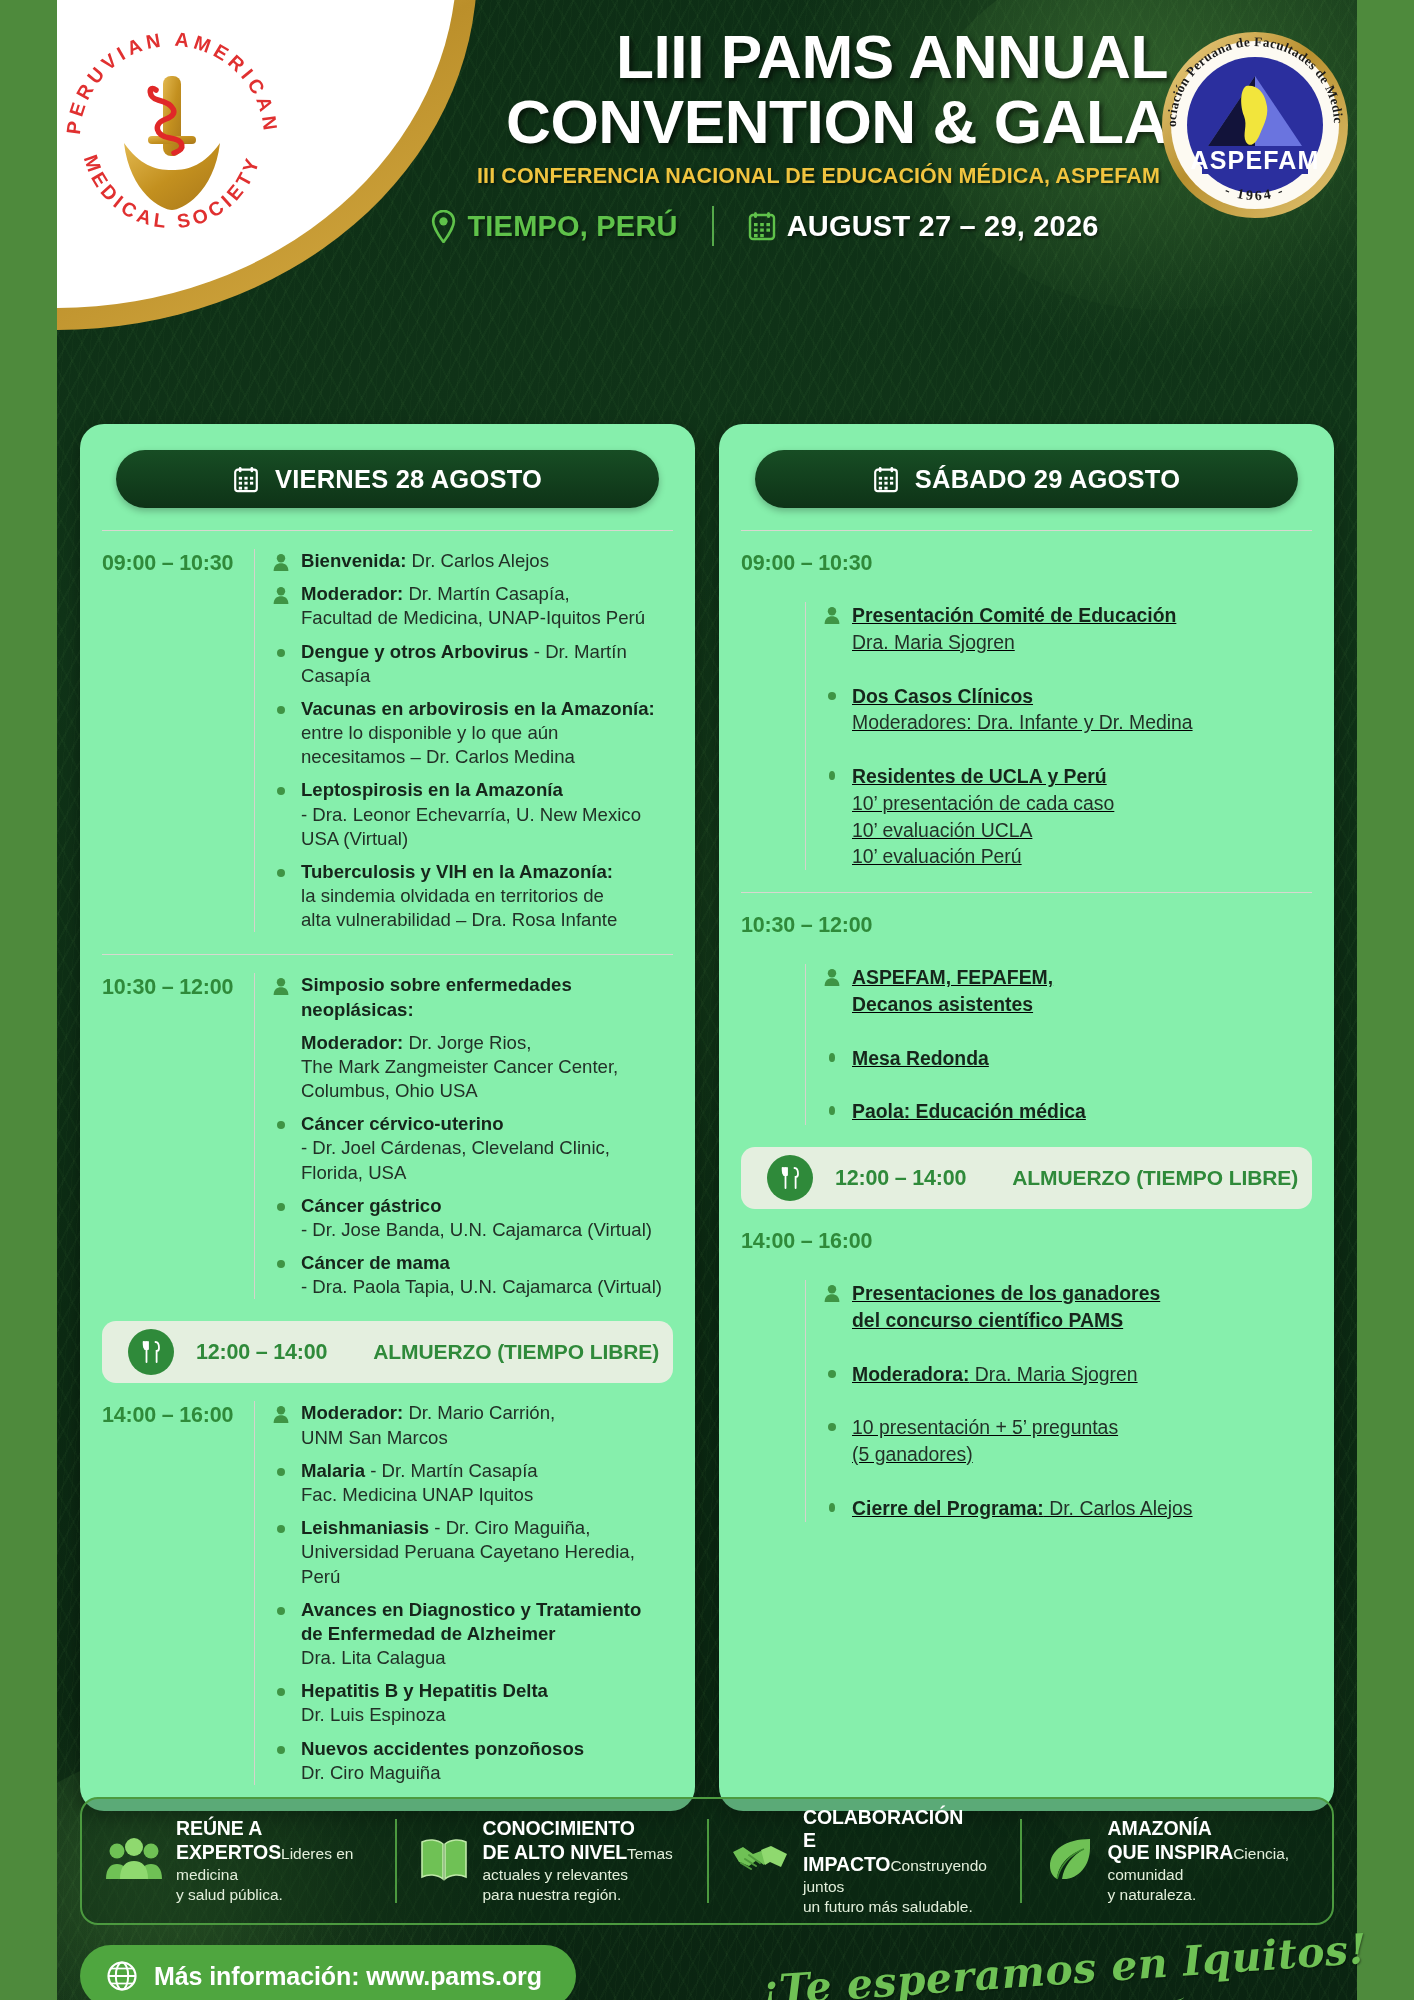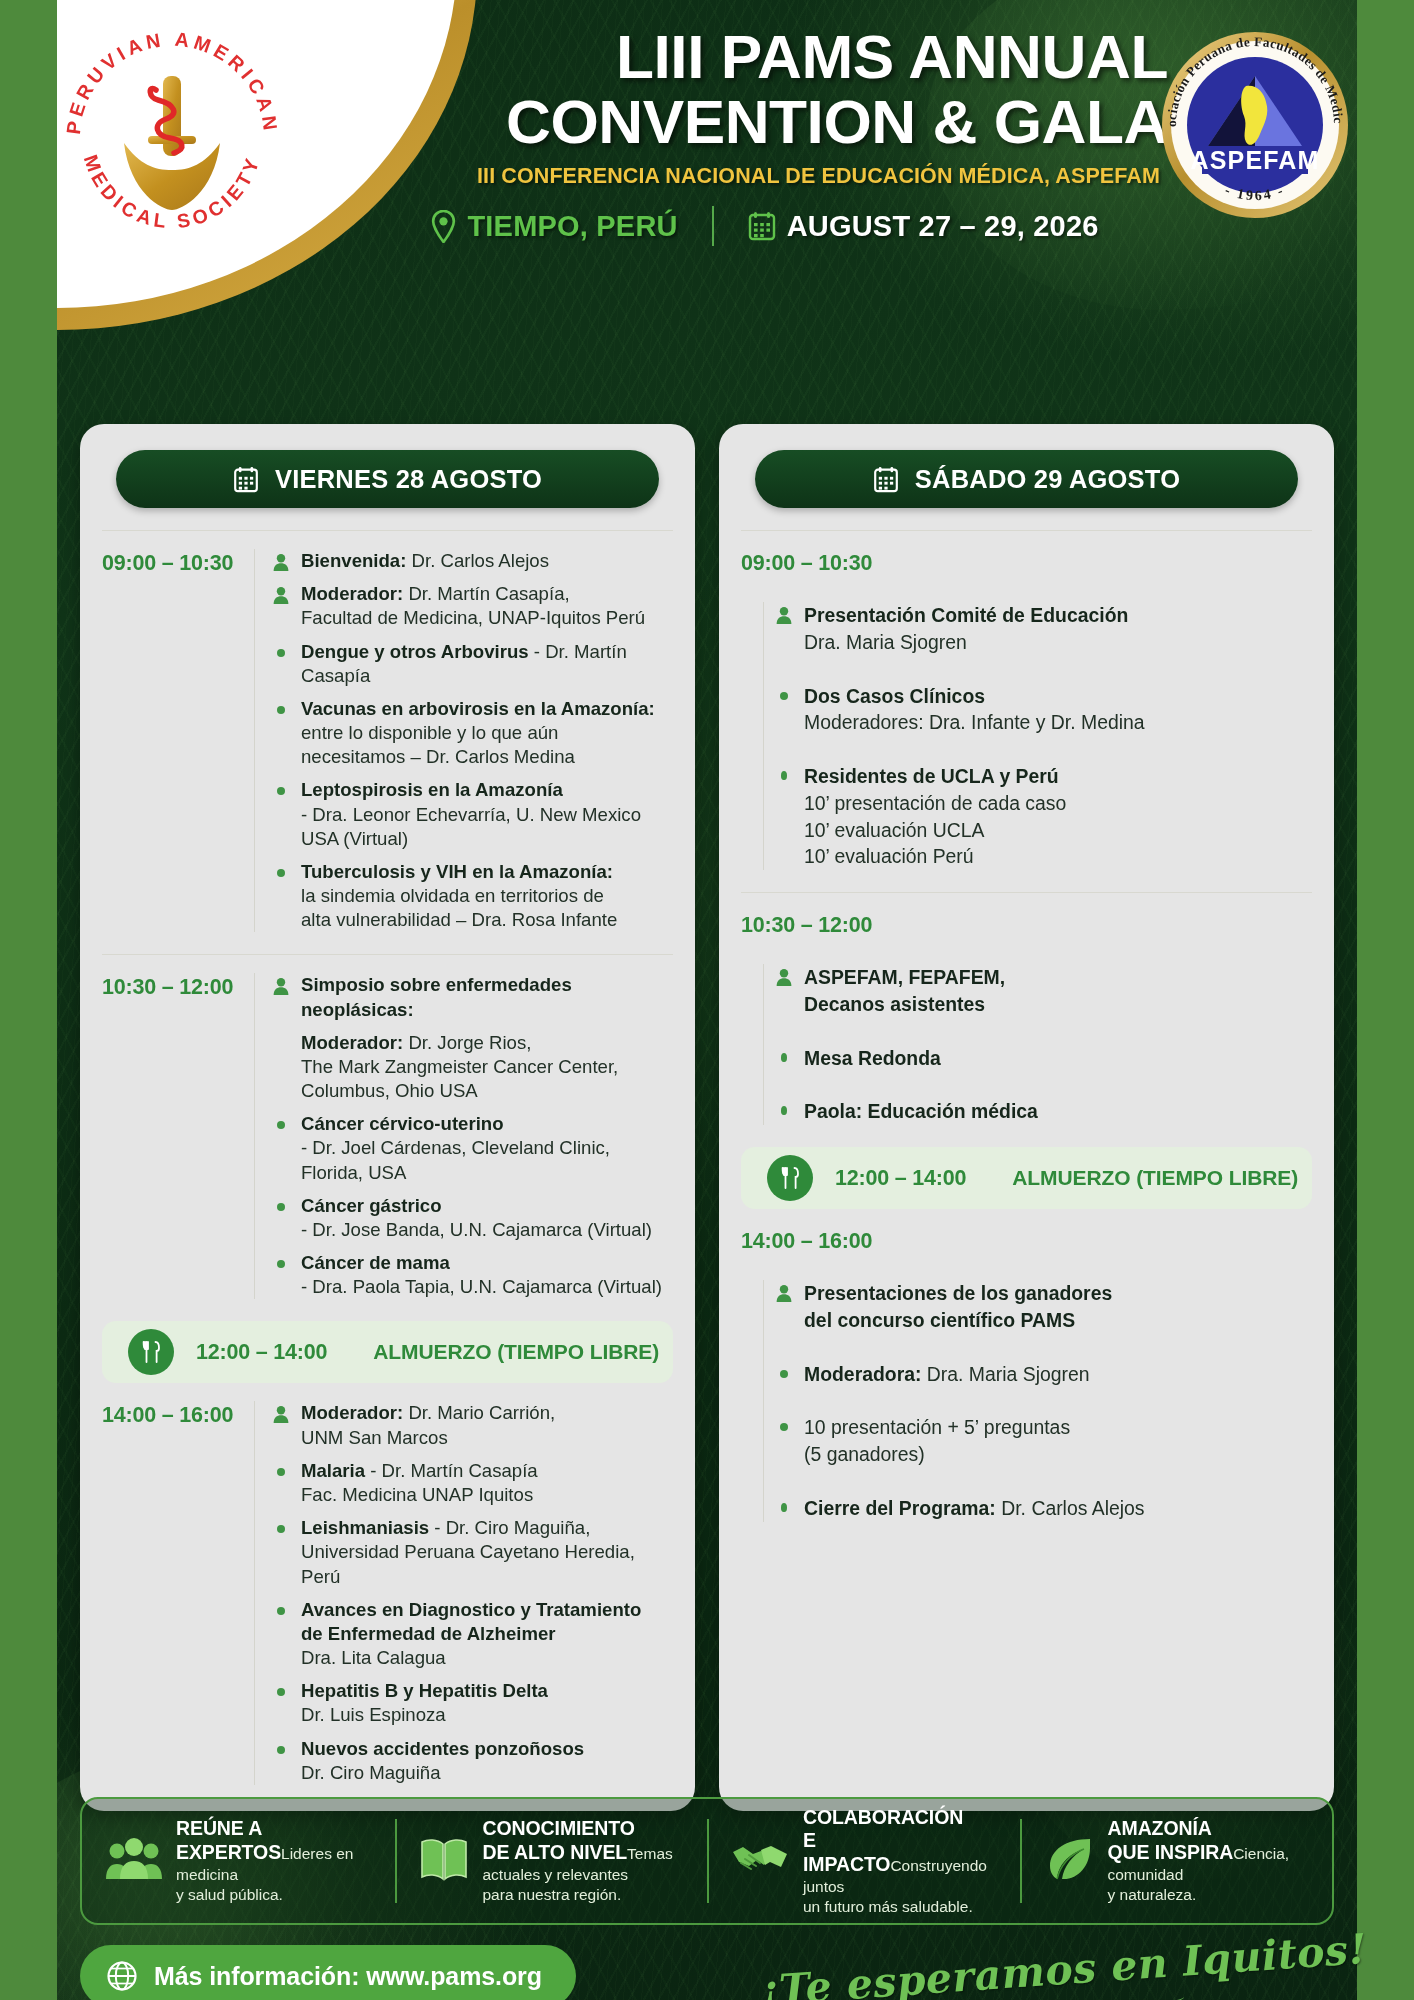--- a/index.html
+++ b/index.html
@@ -119,21 +119,21 @@
   .prog-title .w { color: #ffffff; }
   .prog-title .g { color: #57b84b; }
 
   
   .columns {
     position: absolute; left: 80px; top: 424px;
     width: 1254px; display: flex; gap: 24px; z-index: 5;
   }
   .day-card {
     width: 615px;
-    background: #e5e5e5;
+    background: #86efac;
     border-radius: 24px;
     padding: 20px 22px 26px 22px;
     box-shadow: 0 6px 18px rgba(0,0,0,.35);
   }
   .day-head {
     background: linear-gradient(180deg, #174d24 0%, #0e3317 100%);
     border-radius: 34px; height: 58px;
     display: flex; align-items: center; justify-content: center; gap: 16px;
     margin: 6px 14px 0 14px;
     box-shadow: 0 3px 7px rgba(0,0,0,.25);
@@ -147,21 +147,21 @@
   .slot-time {
     color: #2f8a3a; font-weight: 700; font-size: 21.5px;
     width: 152px; flex: 0 0 152px; padding-top: 2px; letter-spacing: -.2px;
   }
   .slot-body { flex: 1; border-left: 1px solid #d4d4cc; padding-left: 16px; }
 
   
   .slot-stacked { padding-top: 18px; }
   .slot-stacked .slot-time { width: auto; flex: none; margin-bottom: 26px; }
   .slot-stacked .stacked-body {
-    border-left: 1px solid #d4d4cc; padding-left: 10px; margin-left: 22px;
+    border-left: 1px solid #d4d4cc; padding-left: 16px; margin-left: 64px; text-decoration: underline;
   }
 
   .entry { display: flex; gap: 10px; margin-bottom: 9px; }
   .entry:last-child { margin-bottom: 0; }
   .entry .marker {
     flex: 0 0 20px; width: 20px; padding-top: 3px;
     display: flex; justify-content: center;
   }
   .entry .txt {
     font-size: 18.6px; line-height: 1.30; color: #223127;

